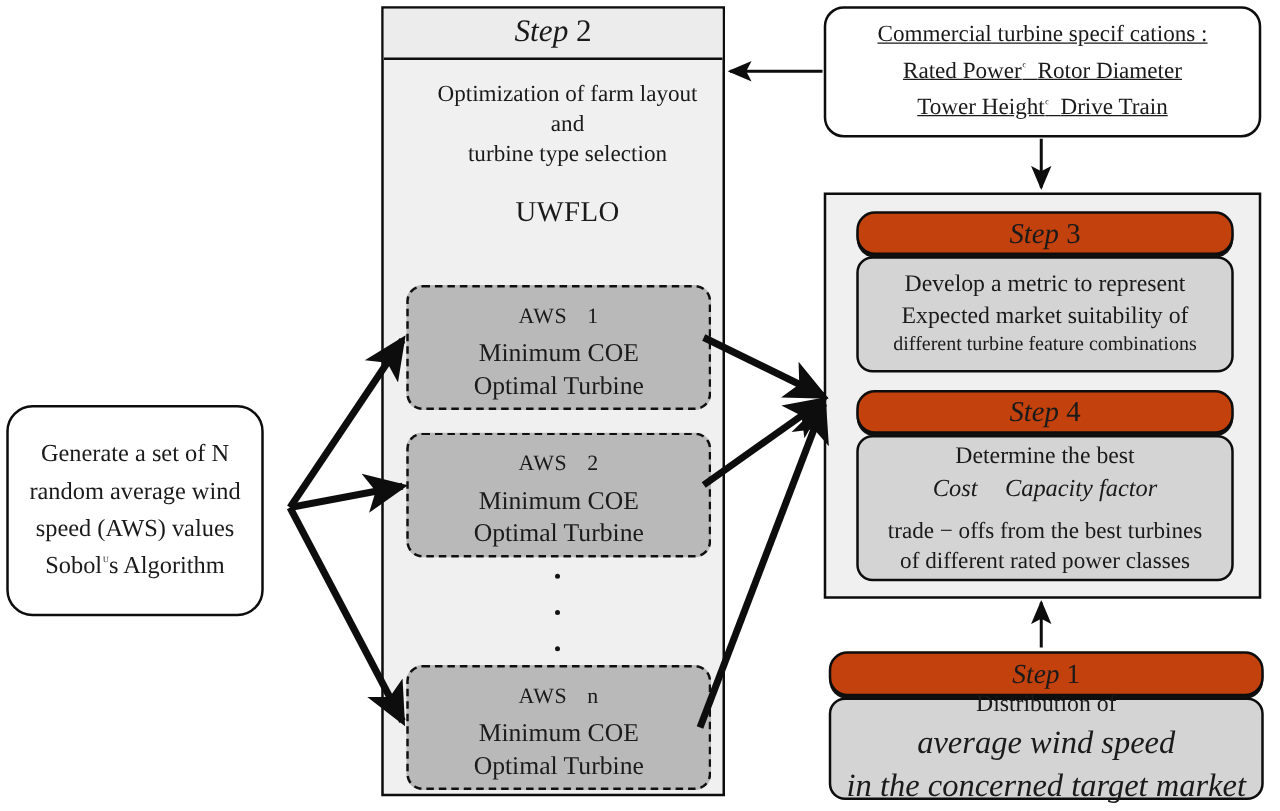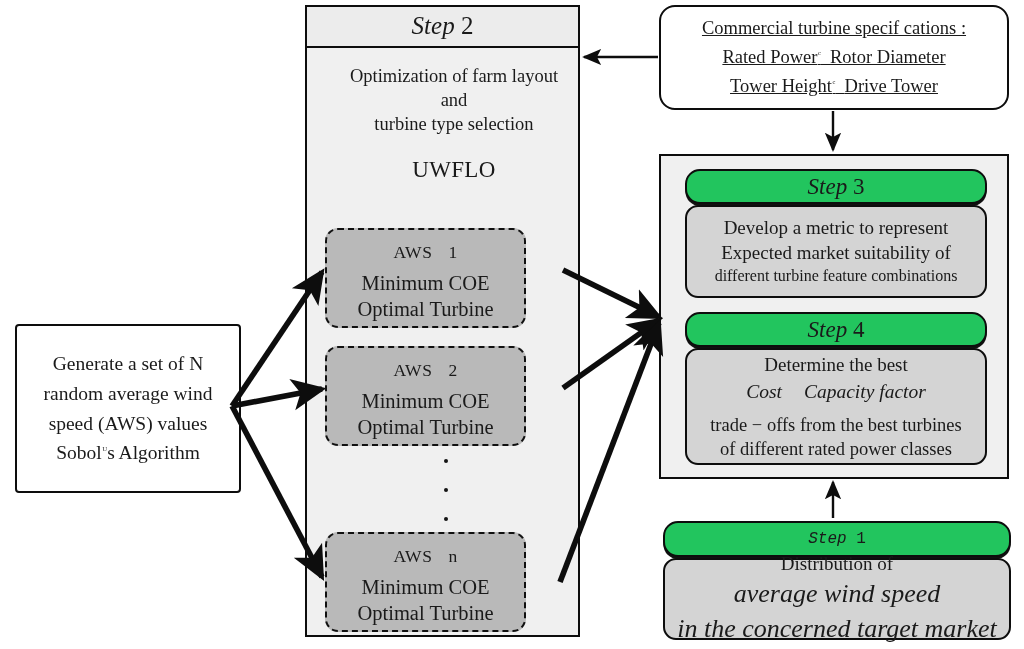--- a/index.html
+++ b/index.html
@@ -24,23 +24,23 @@
     flex-direction: column;
     align-items: center;
     justify-content: center;
     text-align: center;
     line-height: 1.30;
   }
   .italic { font-style: italic; }
 
   
   .leftbox {
-    left: 15px; top: 324px; width: 226px; height: 169px;
-    border: 2.2px solid #0d0d0d;
-    border-radius: 4px;
+    left: 5px; top: 324px; width: 206px; height: 169px;
+    border: 2.2px solid #0d0d0d;
+    border-radius: 21px;
     background: #ffffff;
     font-size: 19.5px;
     line-height: 1.52;
   }
 
   
   .step2-outer {
     left: 305px; top: 5px; width: 275px; height: 632px;
     border: 2.2px solid #0d0d0d;
     background: #f0f0f0;
@@ -56,21 +56,21 @@
     left: 0; top: 41px; width: 100%;
     padding-top: 16px;
     font-size: 18.5px;
     line-height: 1.30;
     padding-left: 23px;
   }
   .step2-uwflo { font-size: 23px; margin-top: 19px; letter-spacing: .3px; }
 
   
   .aws {
-    left: 18px; width: 201px;
+    left: 18px; width: 244px;
     border: 2.6px dashed #101010;
     border-radius: 13px;
     background: #b9b9b9;
     padding-top: 8px;
   }
   .aws .hdr {
     font-size: 17.5px;
     letter-spacing: .5px;
     margin-bottom: 6px;
   }
@@ -101,40 +101,40 @@
 
   
   .rightpanel {
     left: 659px; top: 154px; width: 350px; height: 325px;
     border: 2.2px solid #0d0d0d;
     background: #f0f0f0;
   }
   .pill {
     border: 2.2px solid #0d0d0d;
     border-radius: 15px;
-    background: #22c55e;
+    background: #c2410c;
     font-size: 23px;
     box-shadow: 0 2.5px 0 -0.4px #111;
   }
   .panelcard {
     border: 2.2px solid #0d0d0d;
     border-radius: 13px;
     background: #d4d4d4;
   }
   .s3-pill { left: 24px; top: 13px; width: 302px; height: 35px; }
   .s3-card { left: 24px; top: 49px; width: 302px; height: 93px; font-size: 19px; line-height: 1.30; }
   .s3-card .small { font-size: 16px; }
   .s4-pill { left: 24px; top: 156px; width: 302px; height: 35px; }
   .s4-card { left: 24px; top: 192px; width: 302px; height: 117px; font-size: 19px; line-height: 1.32; }
   .s4-card .line-italic { font-style: italic; font-size: 19.5px; margin-top: 2px; }
   .s4-card .gapx { display: inline-block; width: 22px; }
   .s4-card .trade { margin-top: 9px; font-size: 18.5px; line-height: 1.30; }
 
   
-  .s1-pill { left: 663px; top: 521px; width: 348px; height: 36px; font-size: 16px; font-family: Liberation Mono, monospace; }
+  .s1-pill { left: 663px; top: 521px; width: 348px; height: 36px; font-size: 22px; }
   .s1-card {
     left: 663px; top: 558px; width: 348px; height: 82px;
     font-size: 19px; line-height: 1.34;
   }
   .s1-card .it { font-style: italic; font-size: 26px; }
 
   
   .arrows { left: 0; top: 0; width: 1024px; height: 649px; pointer-events: none; }
 </style>
 </head>
@@ -190,21 +190,21 @@
         <div>Minimum COE</div>
         <div>Optimal Turbine</div>
       </div>
     </div>
 
   </div>
 
   <div class="abs commbox ctr">
     <div>Commercial turbine specif cations :</div>
     <div><span>Rated Power</span><span class="sup-comma">ᶜ</span>&nbsp; <span>Rotor Diameter</span></div>
-    <div><span>Tower Height</span><span class="sup-comma">ᶜ</span>&nbsp; <span>Drive Tower</span></div>
+    <div><span>Tower Height</span><span class="sup-comma">ᶜ</span>&nbsp; <span>Drive Train</span></div>
   </div>
 
   <div class="abs rightpanel">
 
     <div class="abs pill s3-pill ctr">
       <div><span class="italic">Step</span> <span>3</span></div>
     </div>
 
     <div class="abs panelcard s3-card ctr">
       <div>Develop a metric to represent</div>

